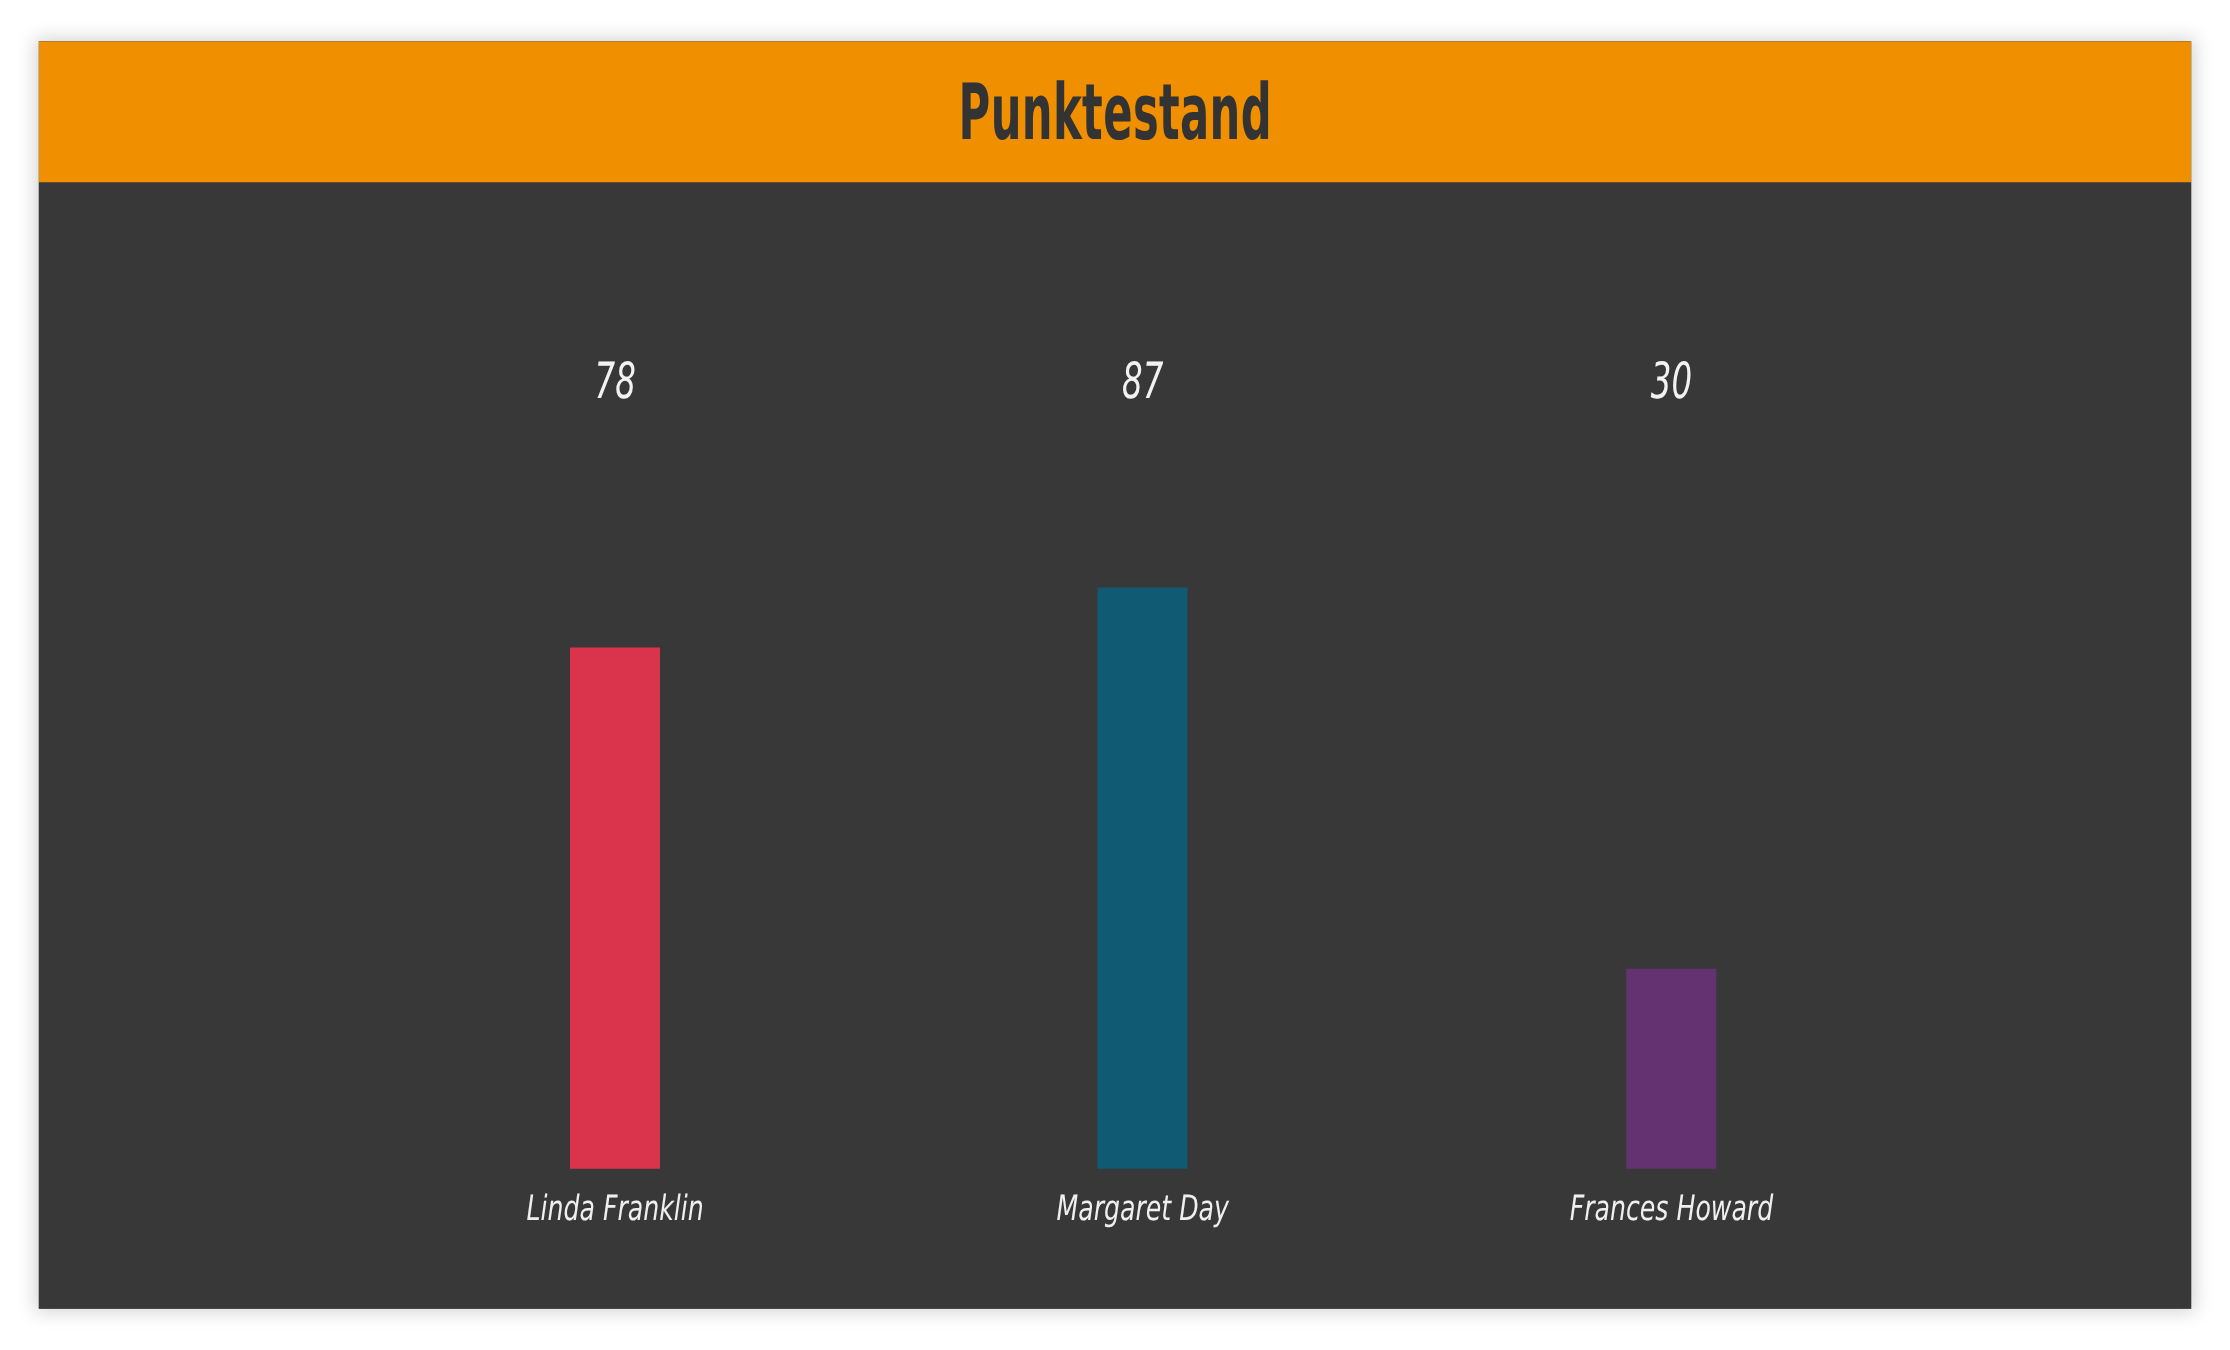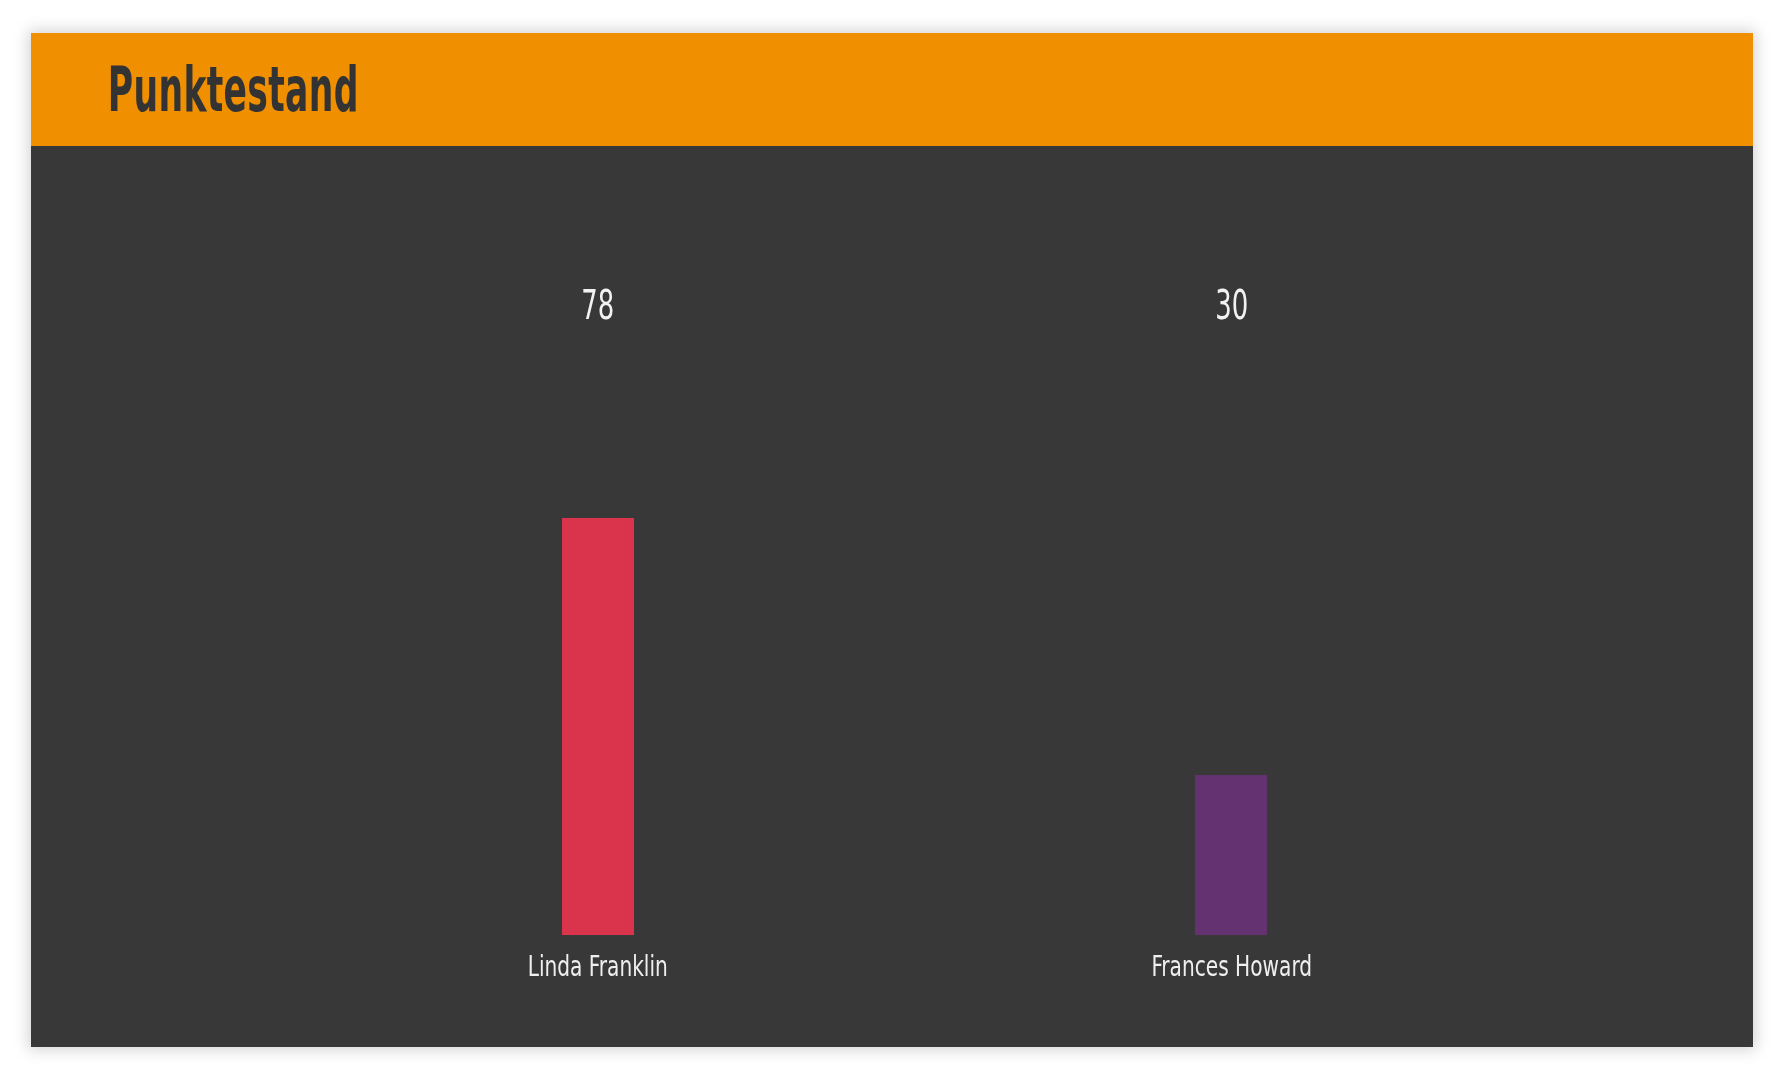--- a/index.html
+++ b/index.html
@@ -27,41 +27,42 @@
 
   #chart-header {
     position: absolute;
     left: 0;
     top: 0;
     width: 100%;
     height: 113px;
     background: #f09000;
     display: flex;
     align-items: center;
-    justify-content: flex-start;
+    justify-content: center;
   }
 
   #chart-title {
     font-family: "DejaVu Sans Condensed", "Liberation Sans Narrow", "Liberation Sans", sans-serif;
     font-size: 62px;
     font-weight: 700;
     color: #333333;
     letter-spacing: 0.5px;
     transform: scaleX(0.62);
     transform-origin: center center;
     white-space: nowrap;
   }
 
   #plot-area {
     position: absolute;
     left: 0;
     top: 113px;
     width: 100%;
     height: 901px;
     background: #383838;
+    font-style: italic;
   }
 
   #bars-row {
     position: absolute;
     left: 250px;
     top: 0;
     right: 205px;
     bottom: 0;
     display: flex;
     align-items: flex-end;
@@ -131,20 +132,27 @@
   <div id="plot-area">
     <div id="bars-row">
         <div class="bar-slot">
           <div class="bar-value">78</div>
           <div class="bar-column" style="height: 417.3px;">
             <div class="bar-rect" style="background: rgb(217, 52, 75);"></div>
           </div>
           <div class="bar-label">Linda Franklin</div>
         </div>
         <div class="bar-slot">
+          <div class="bar-value">87</div>
+          <div class="bar-column" style="height: 465.45px;">
+            <div class="bar-rect" style="background: rgb(17, 90, 115);"></div>
+          </div>
+          <div class="bar-label">Margaret Day</div>
+        </div>
+        <div class="bar-slot">
           <div class="bar-value">30</div>
           <div class="bar-column" style="height: 160.5px;">
             <div class="bar-rect" style="background: rgb(101, 50, 113);"></div>
           </div>
           <div class="bar-label">Frances Howard</div>
         </div>
       </div>
   </div>
 
 </div>

